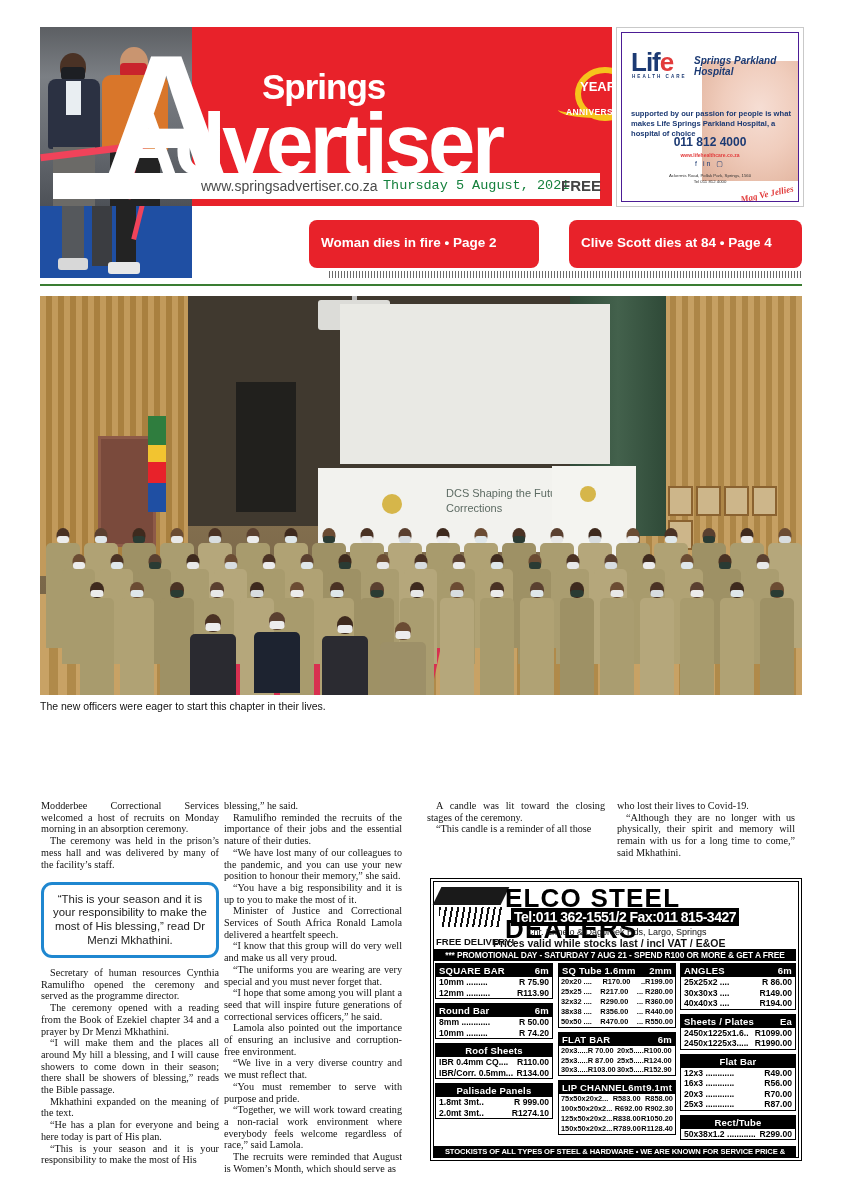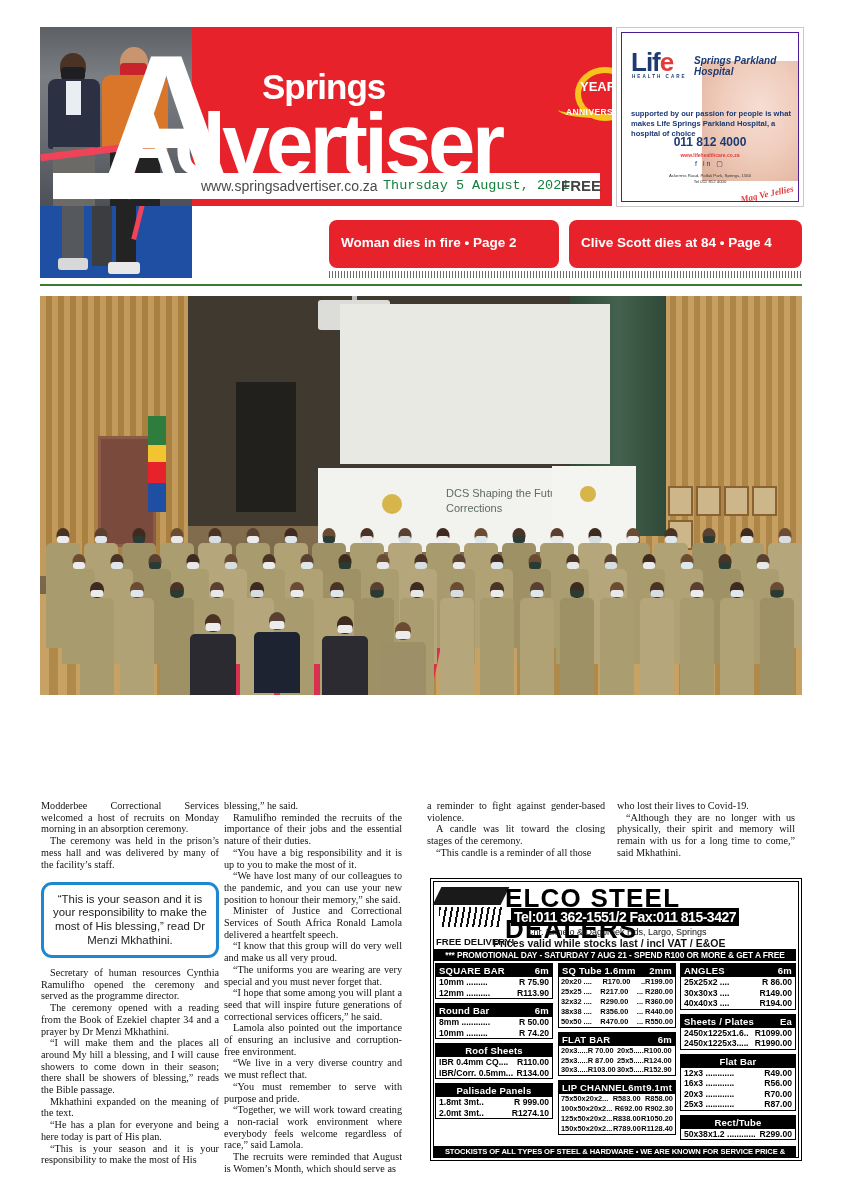--- a/index.html
+++ b/index.html
@@ -67,21 +67,21 @@
   .teaser-photo .l1{position:absolute;left:22px;top:0;width:22px;height:60px;background:#55585c;}
   .teaser-photo .l2{position:absolute;left:52px;top:0;width:20px;height:60px;background:#3b3d41;}
   .teaser-photo .l3{position:absolute;left:76px;top:0;width:20px;height:62px;background:#232323;}
   .teaser-photo .sh1{position:absolute;left:18px;top:52px;width:30px;height:12px;background:#d8d8d8;border-radius:3px;}
   .teaser-photo .sh2{position:absolute;left:68px;top:56px;width:32px;height:12px;background:#e8e8e8;border-radius:3px;}
   .teaser-photo .rib{position:absolute;left:96px;top:-6px;width:5px;height:40px;background:#f0435a;transform:rotate(14deg);}
 
   .teaser{position:absolute;height:48px;border-radius:0 9px 9px 0;color:#fff;
      font-family:"Liberation Sans",sans-serif;font-weight:700;font-size:13.5px;line-height:15.5px;}
   .teaser.blue{left:192px;top:217px;width:122px;height:61px;background:#1f4fa3;border-radius:0 9px 9px 0;padding:9px 10px 0 8px;box-sizing:border-box;}
-  .teaser.red1{left:329px;top:220px;width:230px;background:#e8222a;border-radius:8px;padding:15px 0 0 12px;box-sizing:border-box;}
+  .teaser.red1{left:309px;top:220px;width:230px;background:#e8222a;border-radius:8px;padding:15px 0 0 12px;box-sizing:border-box;}
   .teaser.red2{left:569px;top:220px;width:233px;background:#e8222a;border-radius:8px;padding:15px 0 0 12px;box-sizing:border-box;}
   .dotline{position:absolute;left:329px;top:271px;width:473px;height:7px;
      background:repeating-linear-gradient(90deg,#6b6b6b 0 1px,#fff 1px 3px);}
   .greenline{position:absolute;left:40px;top:284px;width:762px;height:2px;background:#3a7d32;}
 
   
   .mainphoto{position:absolute;left:40px;top:296px;width:762px;height:399px;overflow:hidden;background:#6b6255;}
   .hall-bg{position:absolute;left:0;top:0;width:762px;height:399px;
     background:linear-gradient(180deg,#8d7a5d 0%,#9b875f 18%,#8a7553 40%,#6d5c41 100%);}
   .wall-l{position:absolute;left:0;top:0;width:148px;height:280px;
@@ -557,54 +557,54 @@
           <div class="bd" style="width: 46px; height: 61px; top: 20px; background: rgb(43, 43, 49);"></div>
         </div>
         <div class="person" style="left: 340px; top: 326px; width: 46px; height: 81px; position: absolute;">
           <div class="hd" style="width: 16px; height: 18px; top: 0px; background: rgb(107, 76, 51);"></div>
           <div class="mk" style="width: 15px; height: 8px; top: 9px; background: rgb(236, 236, 236);"></div>
           <div class="bd" style="width: 46px; height: 61px; top: 20px; background: rgb(157, 144, 104);"></div>
         </div>
       </div>
   </div>
 
+  <div class="caption">The new officers were eager to start this chapter in their lives.</div>
 
 
   <div class="col" id="col1">
       <p class="noind">Modderbee Correctional Services welcomed a host of recruits on Monday morning in an absorption ceremony.</p>
       <p>The ceremony was held in the prison’s mess hall and was delivered by many of the facility’s staff.</p>
     </div>
   <div class="quotebox">
     <span>“This is your season and it is your responsibility to make the most of His blessing,” read Dr Menzi Mkhathini.</span>
   </div>
   <div class="col1b" id="col1b">
       <p>Secretary of human resources Cynthia Ramulifho opened the ceremony and served as the programme director.</p>
       <p>The ceremony opened with a reading from the Book of Ezekiel chapter 34 and a prayer by Dr Menzi Mkhathini.</p>
       <p>“I will make them and the places all around My hill a blessing, and I will cause showers to come down in their season; there shall be showers of blessing,” reads the Bible passage.</p>
       <p>Mkhathini expanded on the meaning of the text.</p>
       <p>“He has a plan for everyone and being here today is part of His plan.</p>
       <p>“This is your season and it is your responsibility to make the most of His</p>
     </div>
   <div class="col" id="col2">
       <p class="noind">blessing,” he said.</p>
       <p>Ramulifho reminded the recruits of the importance of their jobs and the essential nature of their duties.</p>
+      <p>“We have lost many of our colleagues to the pandemic, and you can use your new position to honour their memory,” she said.</p>
       <p>“You have a big responsibility and it is up to you to make the most of it.</p>
-      <p>“We have lost many of our colleagues to the pandemic, and you can use your new position to honour their memory,” she said.</p>
       <p>Minister of Justice and Correctional Services of South Africa Ronald Lamola delivered a heartfelt speech.</p>
       <p>“I know that this group will do very well and make us all very proud.</p>
       <p>“The uniforms you are wearing are very special and you must never forget that.</p>
       <p>“I hope that some among you will plant a seed that will inspire future generations of correctional services officers,” he said.</p>
       <p>Lamola also pointed out the importance of ensuring an inclusive and corruption-free environment.</p>
       <p>“We live in a very diverse country and we must reflect that.</p>
       <p>“You must remember to serve with purpose and pride.</p>
       <p>“Together, we will work toward creating a non-racial work environment where everybody feels welcome regardless of race,” said Lamola.</p>
       <p>The recruits were reminded that August is Women’s Month, which should serve as</p>
     </div>
   <div class="col" id="col3">
-      <p class="noind">a reminder to fight against gender-based violence.</p>
       <p>A candle was lit toward the closing stages of the ceremony.</p>
       <p>“This candle is a reminder of all those</p>
     </div>
   <div class="col" id="col4">
       <p class="noind">who lost their lives to Covid-19.</p>
       <p>“Although they are no longer with us physically, their spirit and memory will remain with us for a long time to come,” said Mkhathini.</p>
     </div>
 
   <div class="elco">
     <div class="inner"></div>

